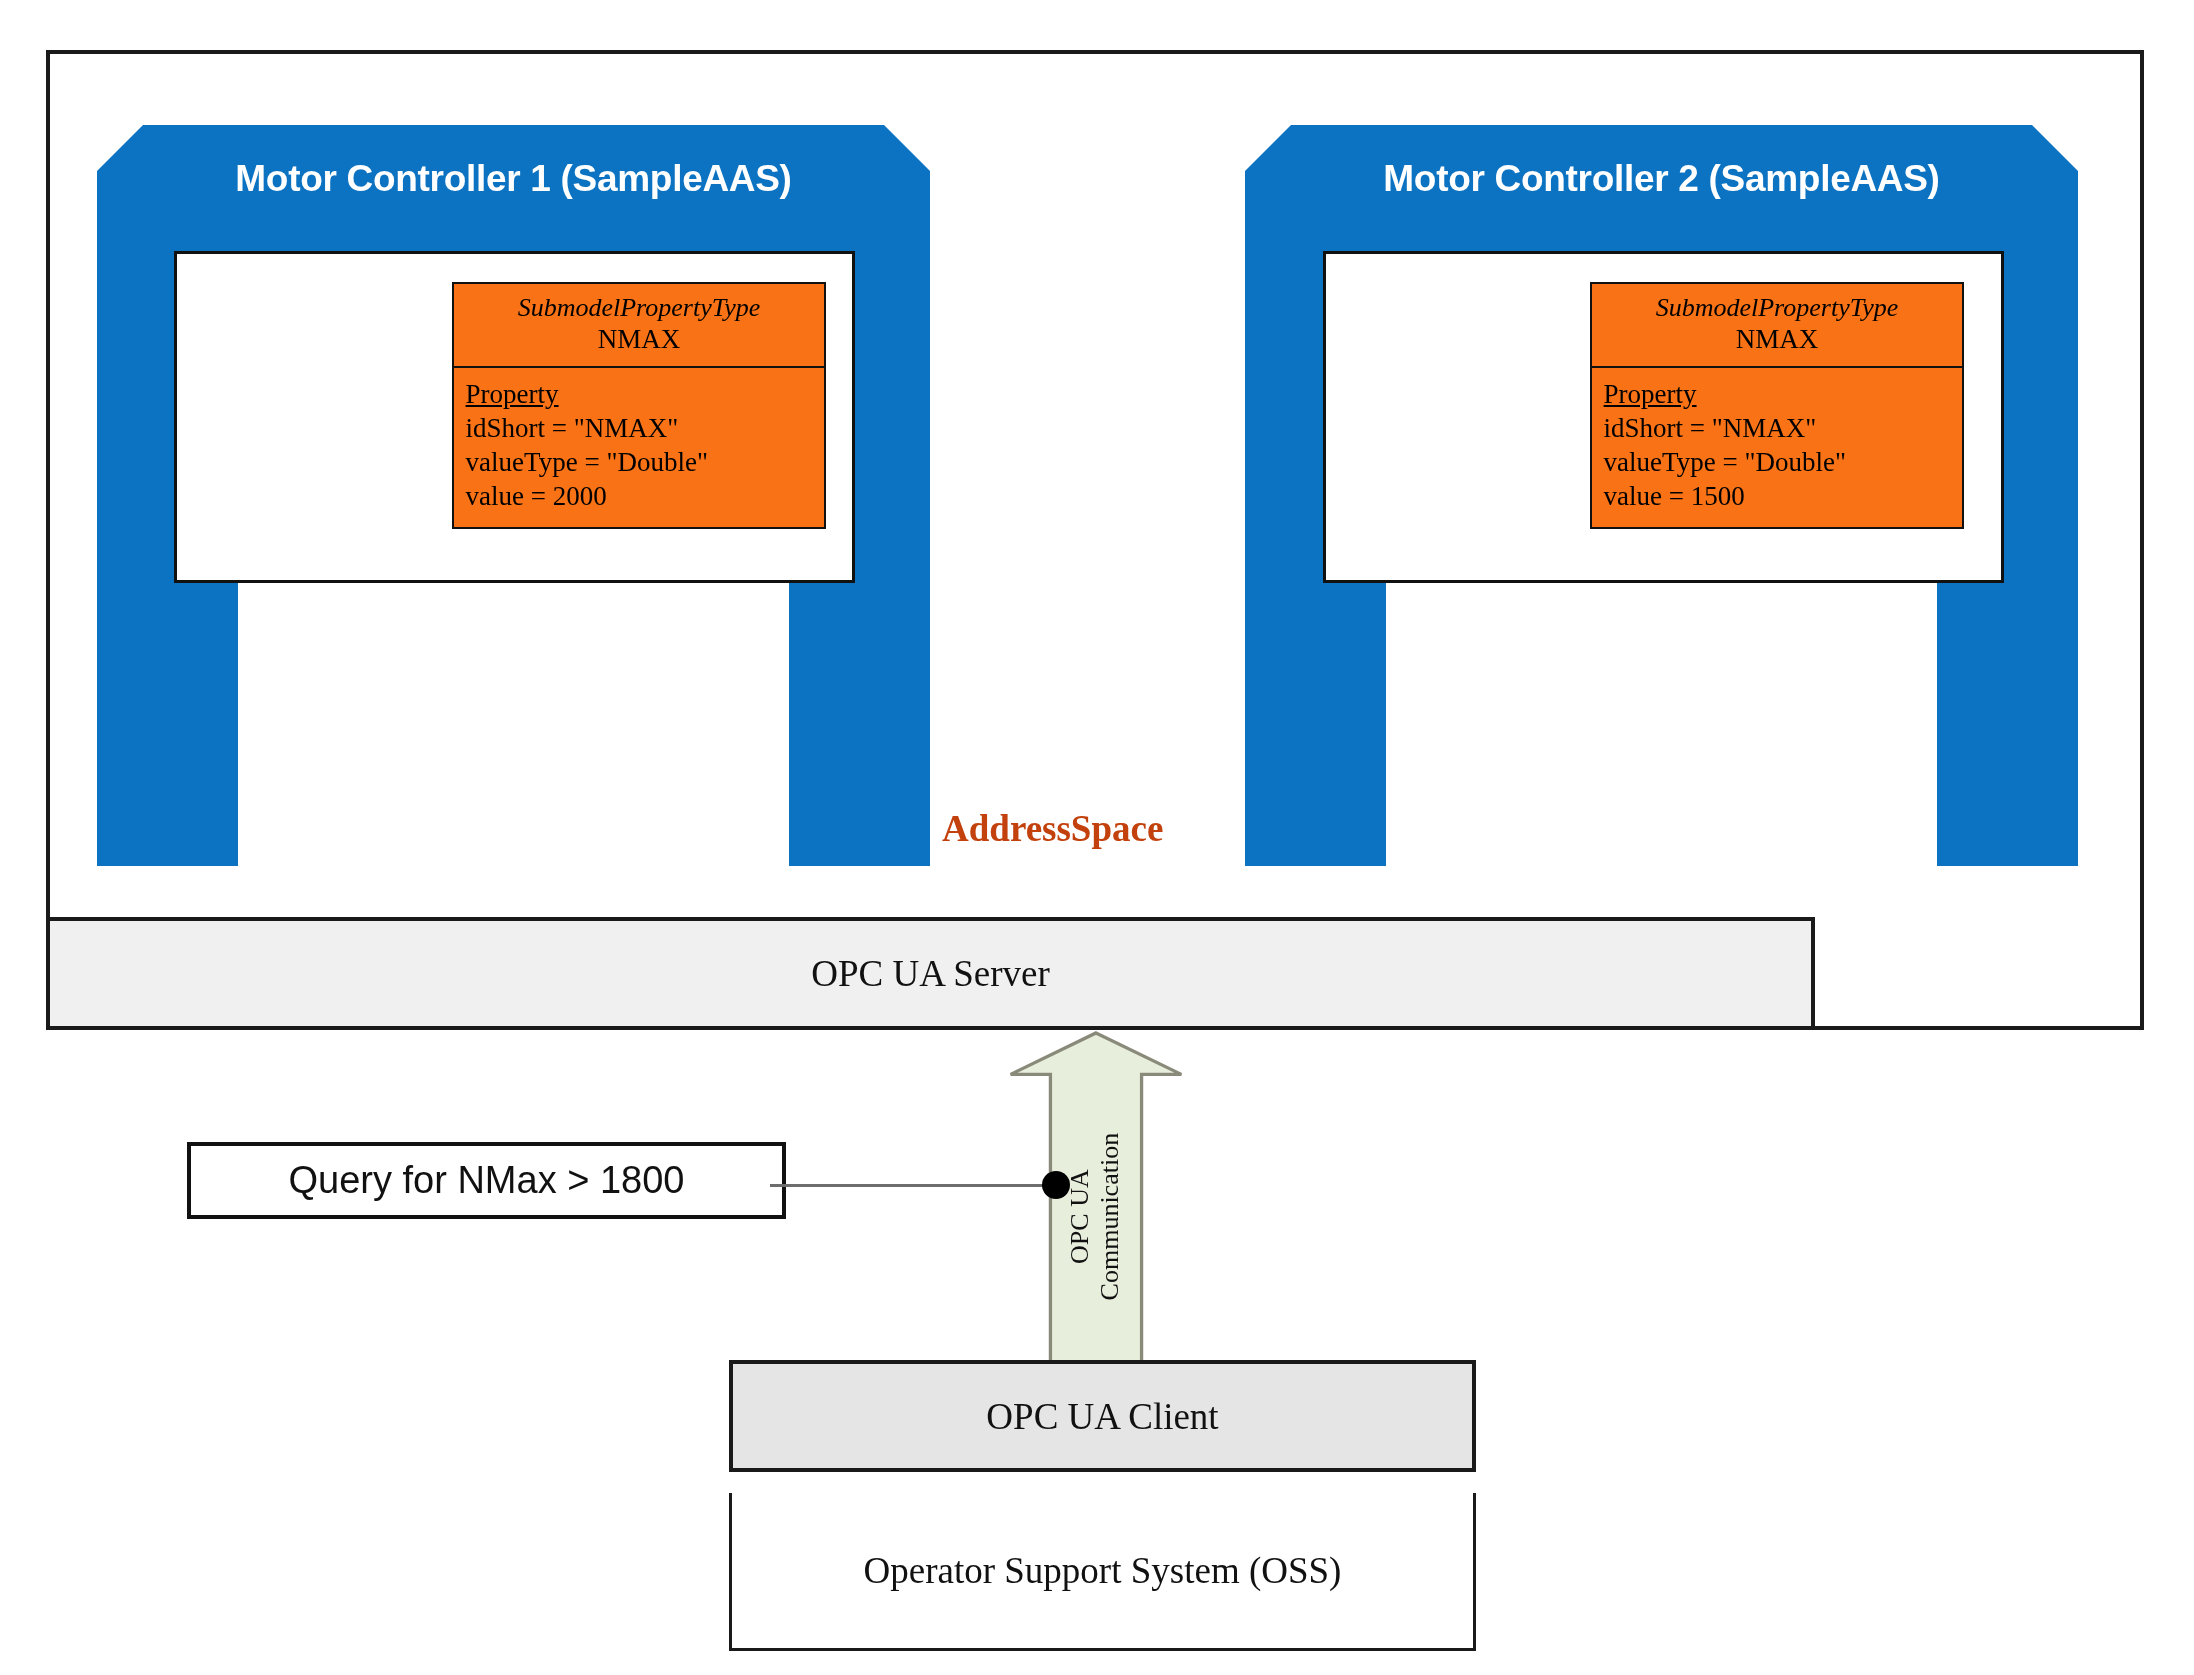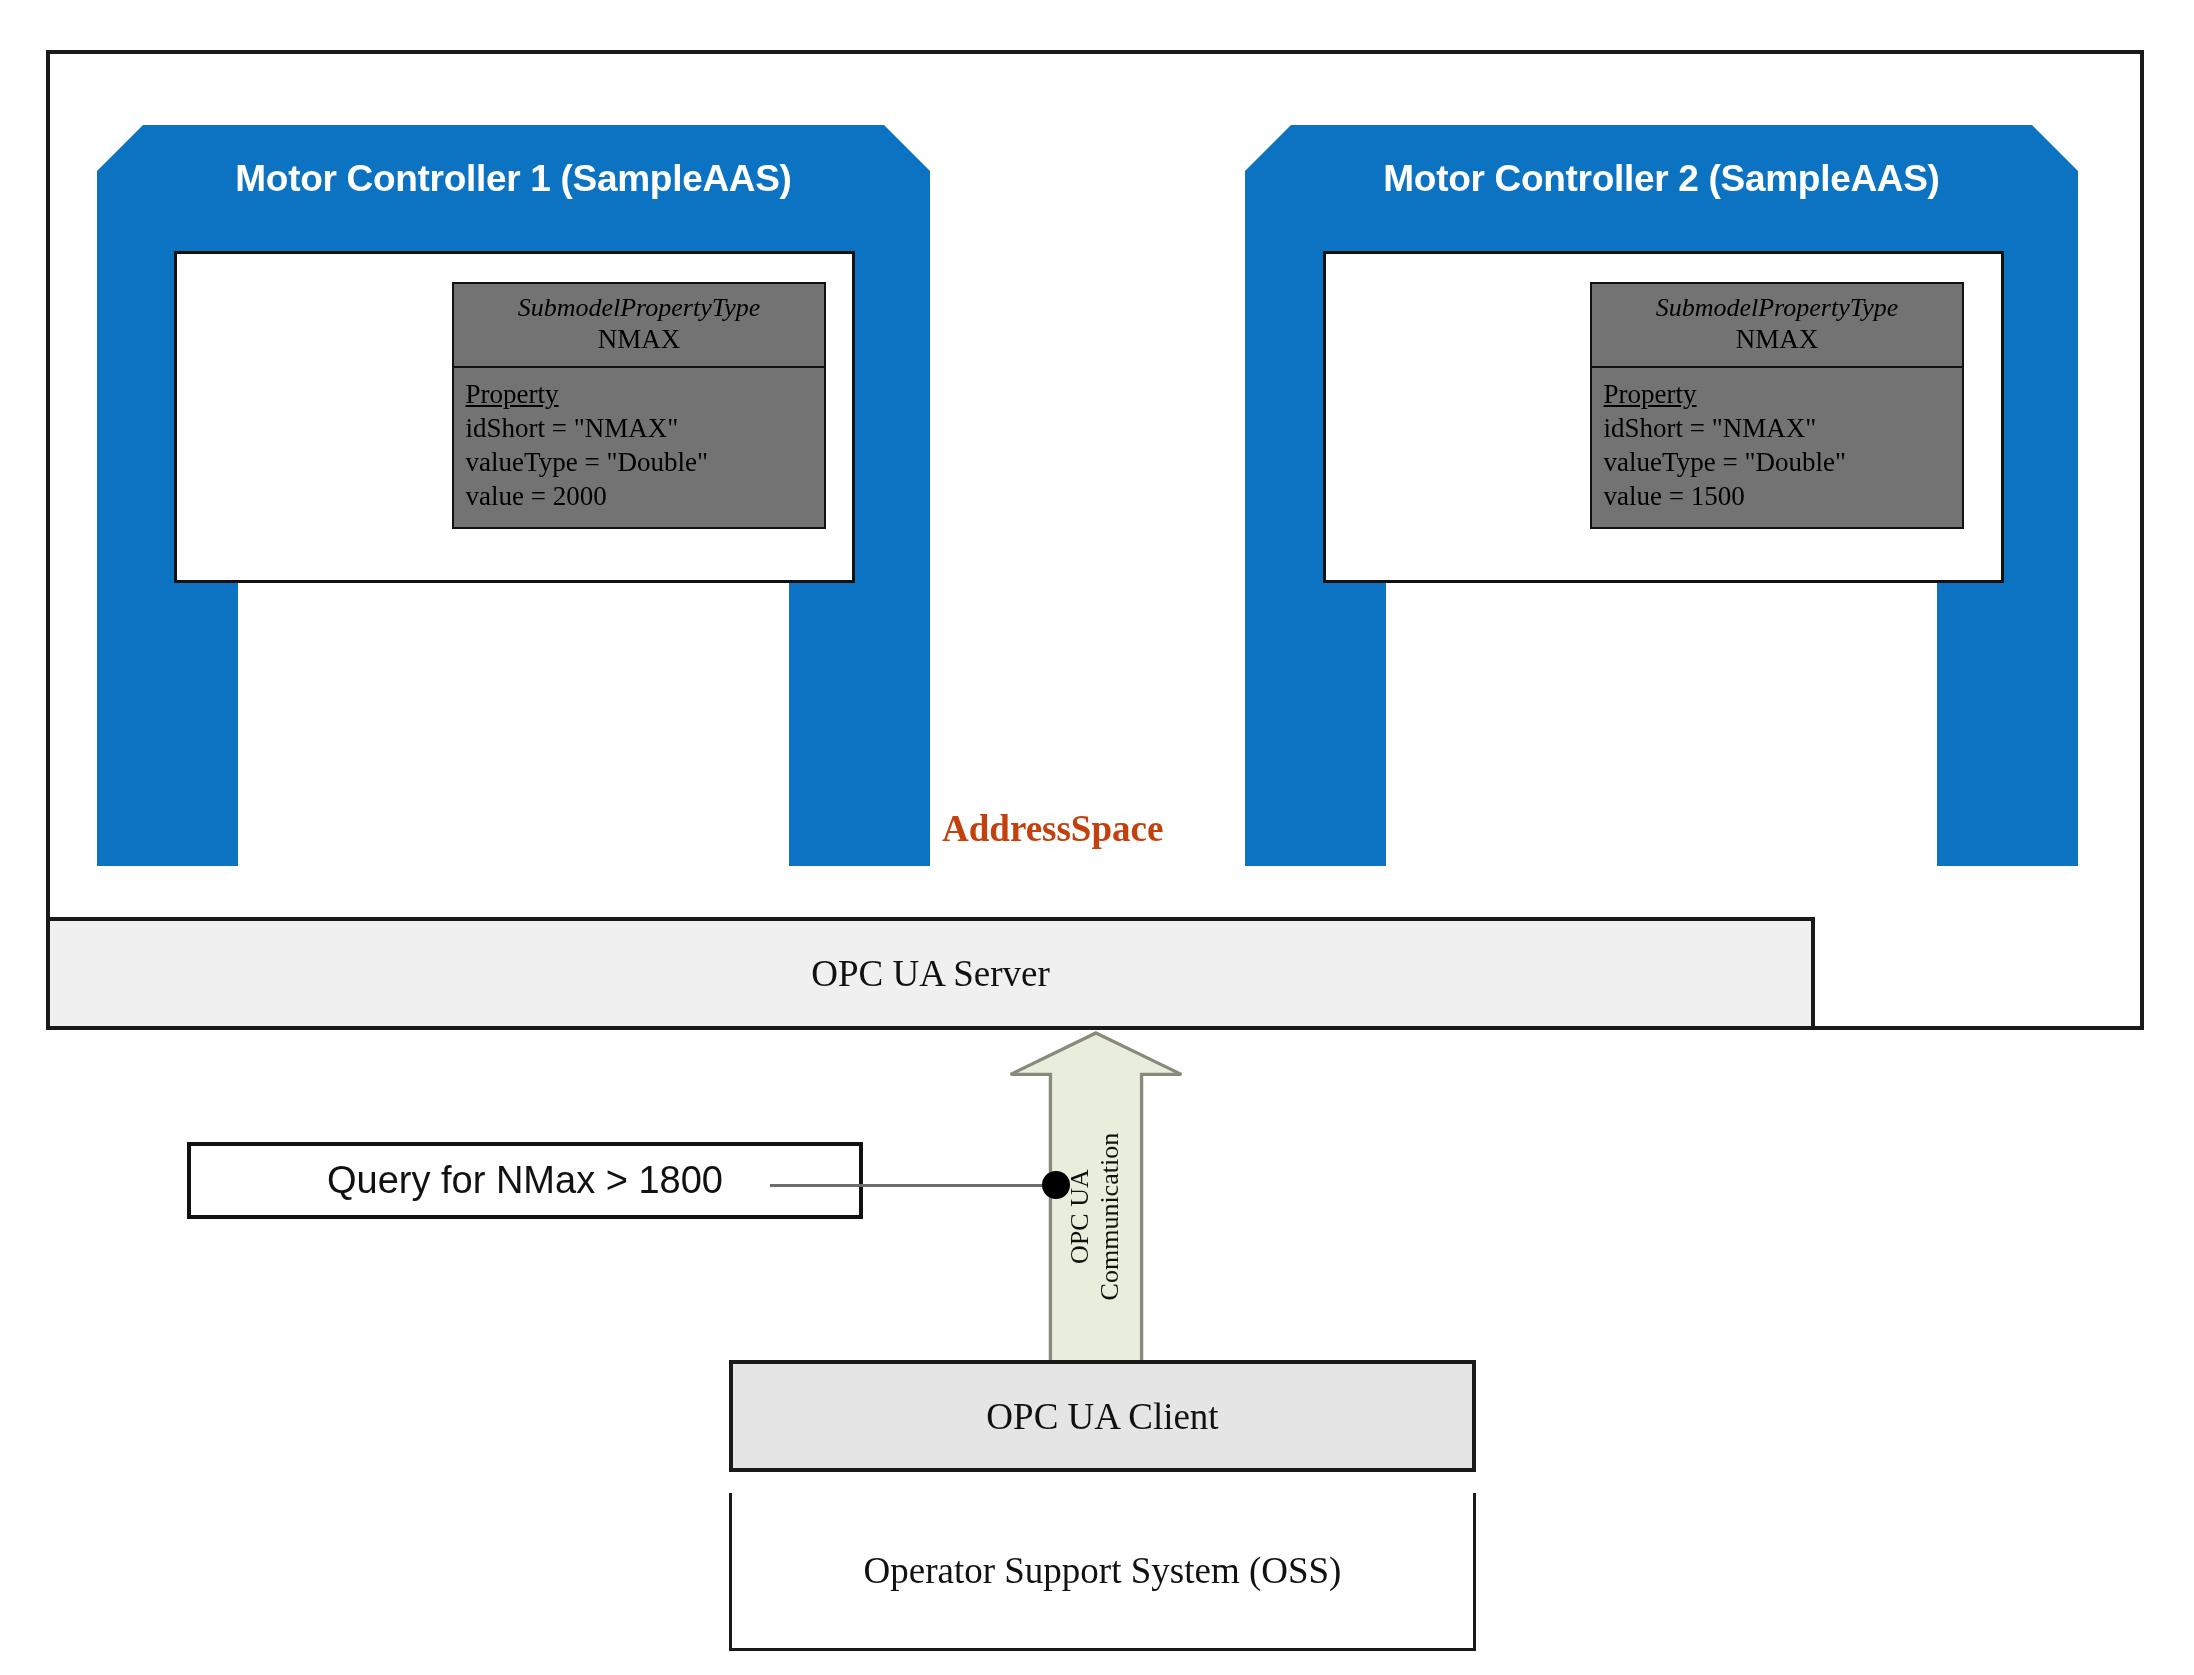--- a/index.html
+++ b/index.html
@@ -56,21 +56,21 @@
     background: #ffffff;
     border: 3.3px solid #111111;
     box-sizing: border-box;
   }
   .aas1 { left: 174px; top: 251px; width: 681px; height: 332px; }
   .aas2 { left: 1323px; top: 251px; width: 681px; height: 332px; }
 
   
   .prop-box {
     position: absolute;
-    background: #737373;
+    background: #f97316;
     border: 2.5px solid #111111;
     box-sizing: border-box;
     width: 374px;
   }
   .prop1 { left: 452px; top: 282px; }
   .prop2 { left: 1590px; top: 282px; }
 
   .prop-head {
     border-bottom: 2.5px solid #111111;
     text-align: center;
@@ -154,21 +154,21 @@
     color: #111111;
     line-height: 1.14;
   }
   .comm-arrow-label .rot span { display: block; }
 
   
   .query-box {
     position: absolute;
     left: 187px;
     top: 1142px;
-    width: 676px;
+    width: 599px;
     height: 77px;
     background: #ffffff;
     border: 4.2px solid #111111;
     box-sizing: border-box;
     display: flex;
     align-items: center;
     justify-content: center;
     font-family: "Liberation Sans", sans-serif;
     font-size: 38px;
     color: #111111;

